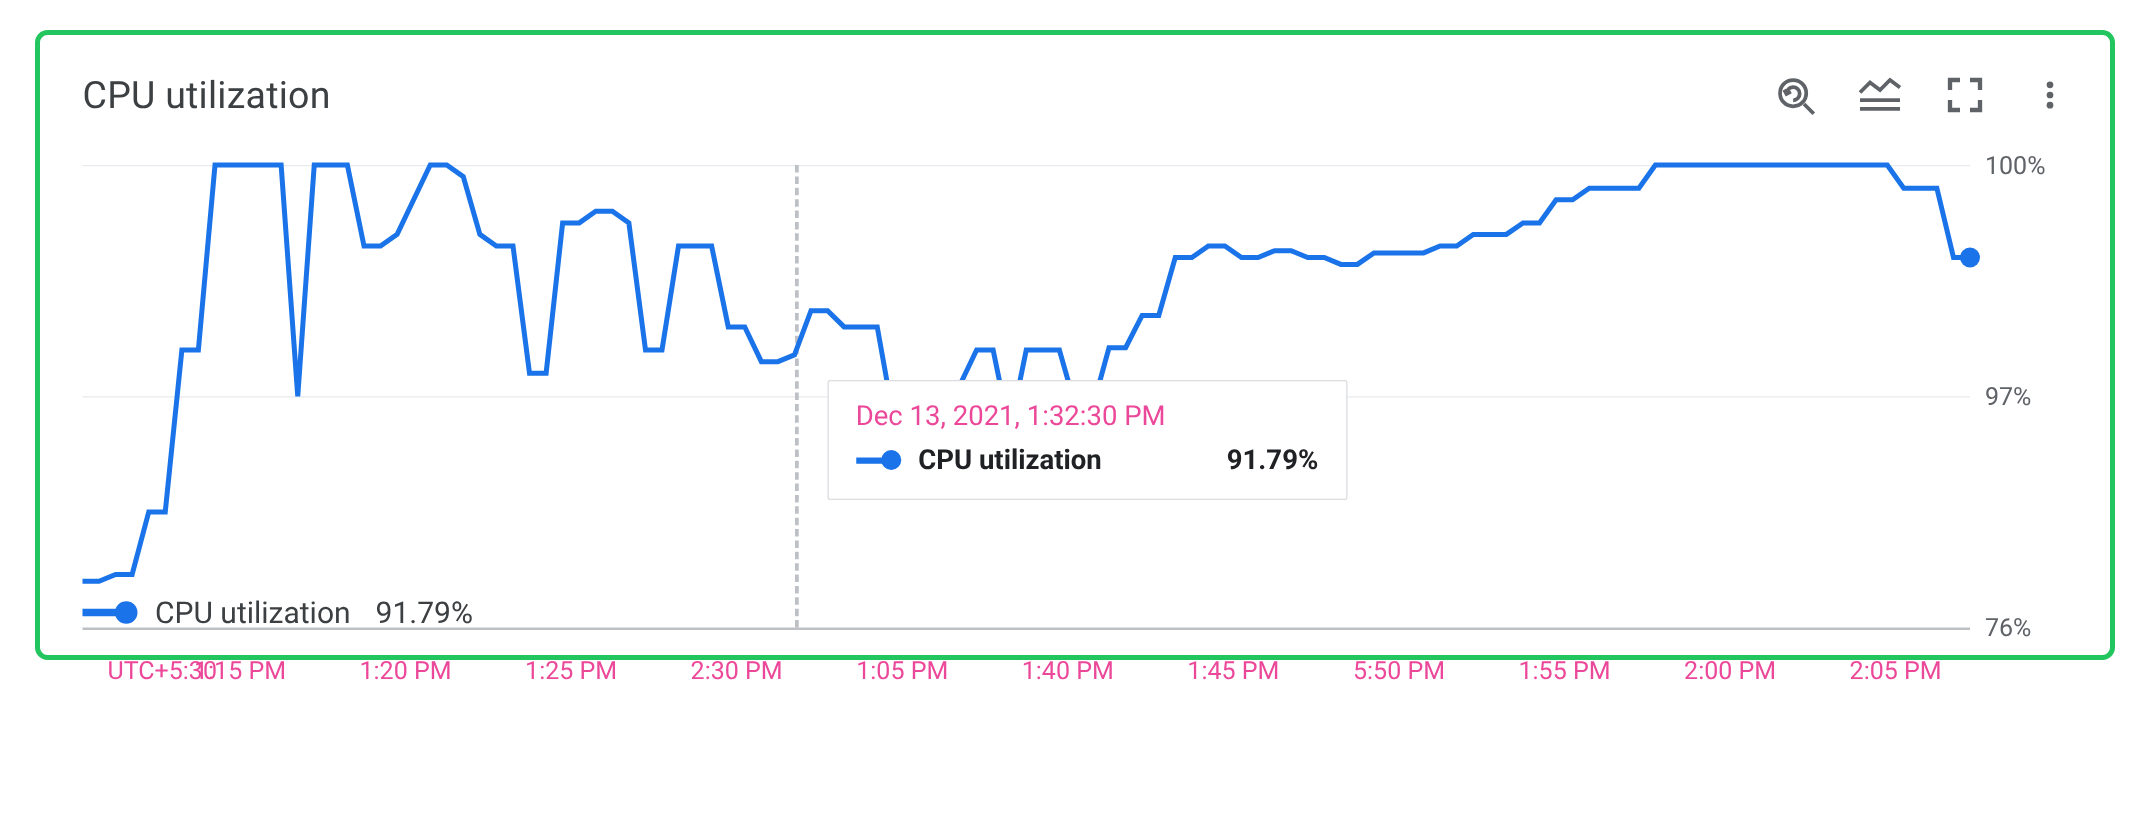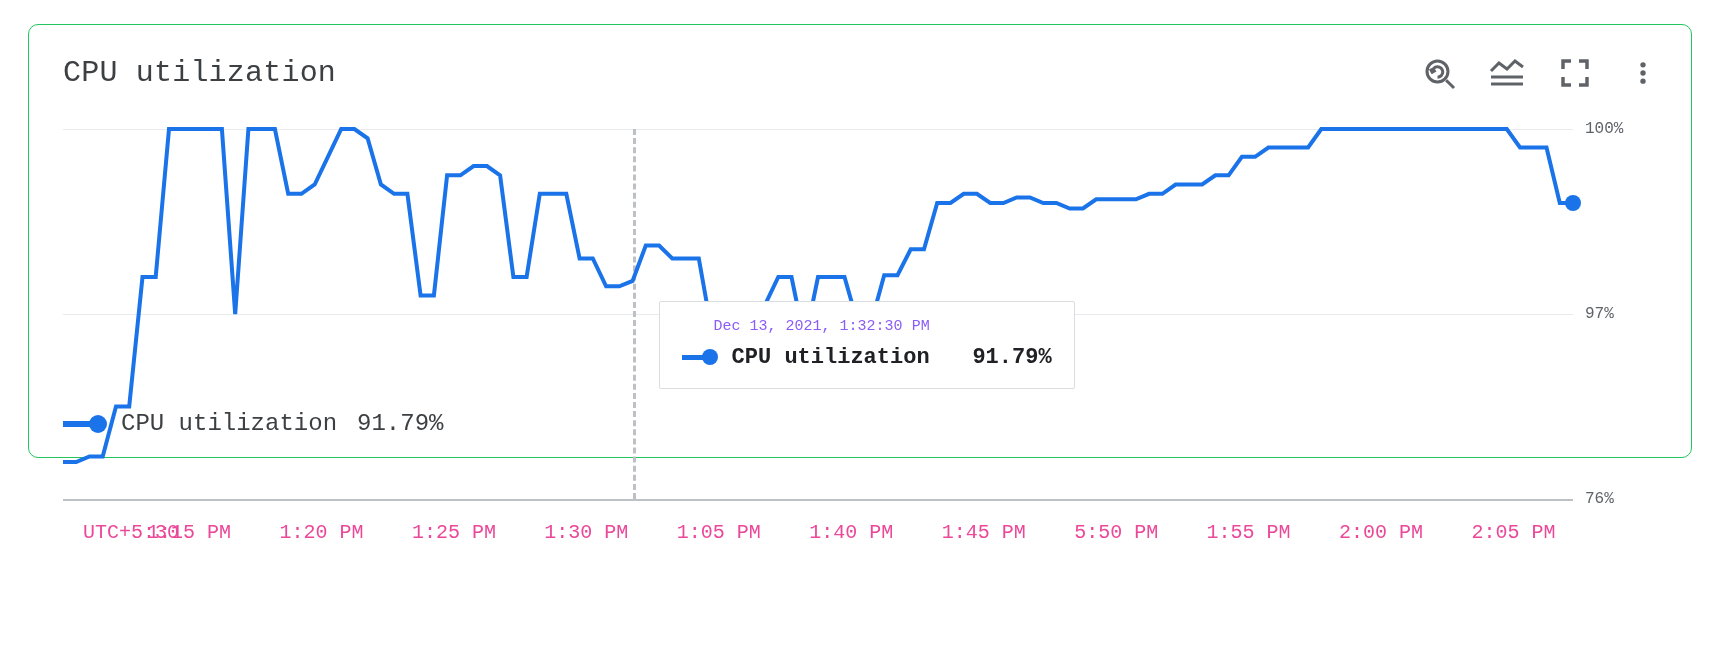--- a/index.html
+++ b/index.html
@@ -9,26 +9,25 @@
     height: 656px;
     background: #fff;
     font-family: Roboto, "Helvetica Neue", Arial, sans-serif;
     color: #202124;
   }
   .card {
     position: absolute;
     left: 28px;
     top: 24px;
     width: 1664px;
-    height: 434px;
-    border: 1px solid #22c55e;
+    height: 504px;
+    border: 4px solid #22c55e;
     border-radius: 10px;
     background: #fff;
     box-sizing: border-box;
-    font-family: Liberation Mono, monospace;
   }
   .header {
     position: absolute;
     left: 0; right: 0; top: 0;
     height: 96px;
     display: flex;
     align-items: center;
     padding: 0 28px 0 34px;
   }
   .title {
@@ -84,21 +83,21 @@
     width: 1510px;
     height: 0;
     border-top: 2px solid #bdc1c6;
   }
   .ytick {
     position: absolute;
     right: 0;
     width: 80px;
     text-align: left;
     color: #5f6368;
-    font-size: 16px;
+    font-size: 20px;
     transform: translateY(-50%);
   }
   .xaxis-row {
     position: absolute;
     left: 34px;
     top: 496px; 
     width: 1510px;
     height: 32px;
     color: #ec4899;
     font-size: 20px;
@@ -142,24 +141,23 @@
   .tooltip {
     position: absolute;
     background: #fff;
     border: 1px solid #dadce0;
     border-radius: 2px;
     padding: 16px 22px 18px 22px;
     box-shadow: none;
     min-width: 370px;
   }
   .tooltip-time {
-    color: #8b5cf6;
-    font-size: 15px;
+    color: #ec4899;
+    font-size: 22px;
     margin-bottom: 10px;
-    margin-left: 32px;
   }
   .tooltip-row {
     display: flex;
     align-items: center;
     gap: 14px;
   }
   .legend-mark {
     display: inline-flex;
     align-items: center;
     color: #1a73e8;
@@ -276,21 +274,21 @@
     <div class="ytick" style="top:0px;   left:1522px">100%</div>
     <div class="ytick" style="top:185px; left:1522px">97%</div>
     <div class="ytick" style="top:370px; left:1522px">76%</div>
   </div>
 
   <div class="xaxis-row">
     <div class="xtick first">UTC+5:30</div>
     <div class="xtick" id="xt0" style="left: 106px;">1:15 PM</div>
     <div class="xtick" id="xt1" style="left: 238.4px;">1:20 PM</div>
     <div class="xtick" id="xt2" style="left: 370.9px; text-align: center;">1:25 PM</div>
-    <div class="xtick" id="xt3" style="left: 503.3px;">1:30 PM</div>
+    <div class="xtick" id="xt3" style="left: 503.3px;">2:30 PM</div>
     <div class="xtick" id="xt4" style="left: 635.8px;">1:05 PM</div>
     <div class="xtick" id="xt5" style="left: 768.2px;">1:40 PM</div>
     <div class="xtick" id="xt6" style="left: 900.7px; text-align: center;">1:45 PM</div>
     <div class="xtick" id="xt7" style="left: 1033.2px;">5:50 PM</div>
     <div class="xtick" id="xt8" style="left: 1165.6px;">1:55 PM</div>
     <div class="xtick" id="xt9" style="left: 1298.1px;">2:00 PM</div>
     <div class="xtick" id="xt10" style="left: 1430.5px;">2:05 PM</div>
   </div>
 
   <div class="legend">

